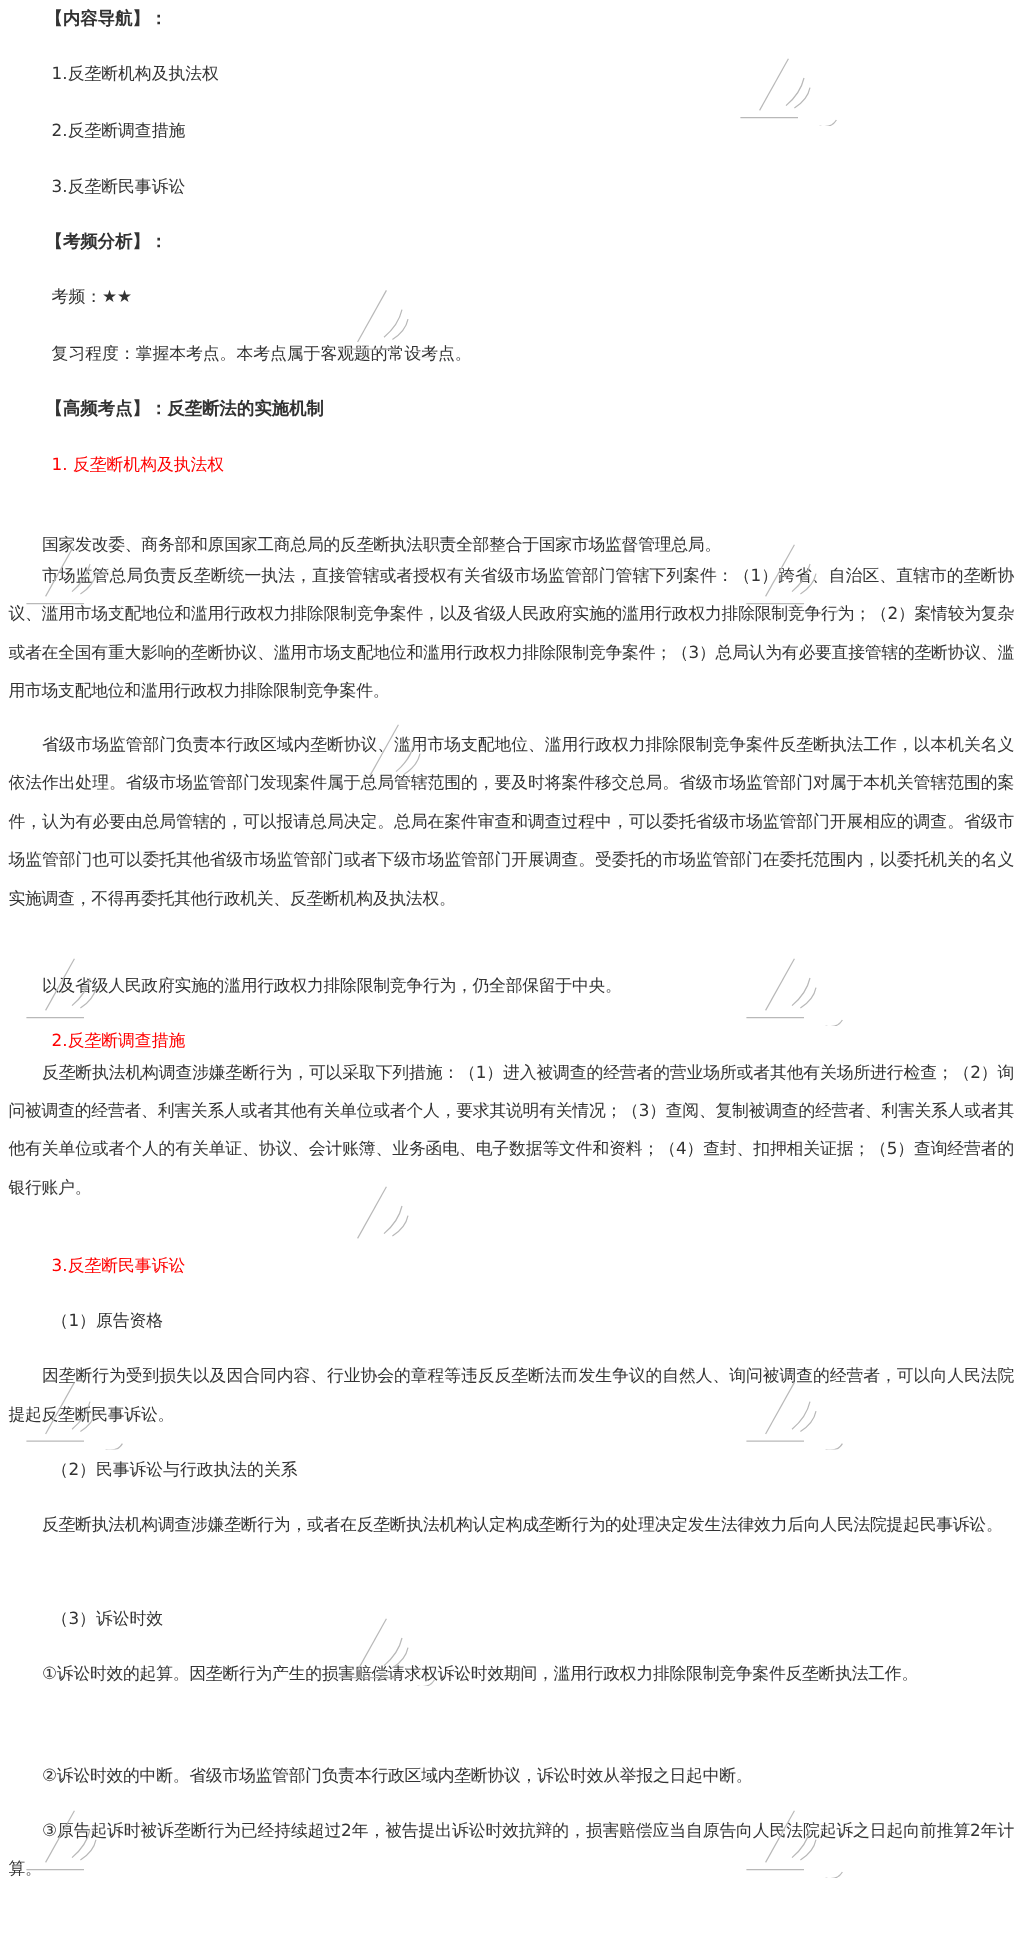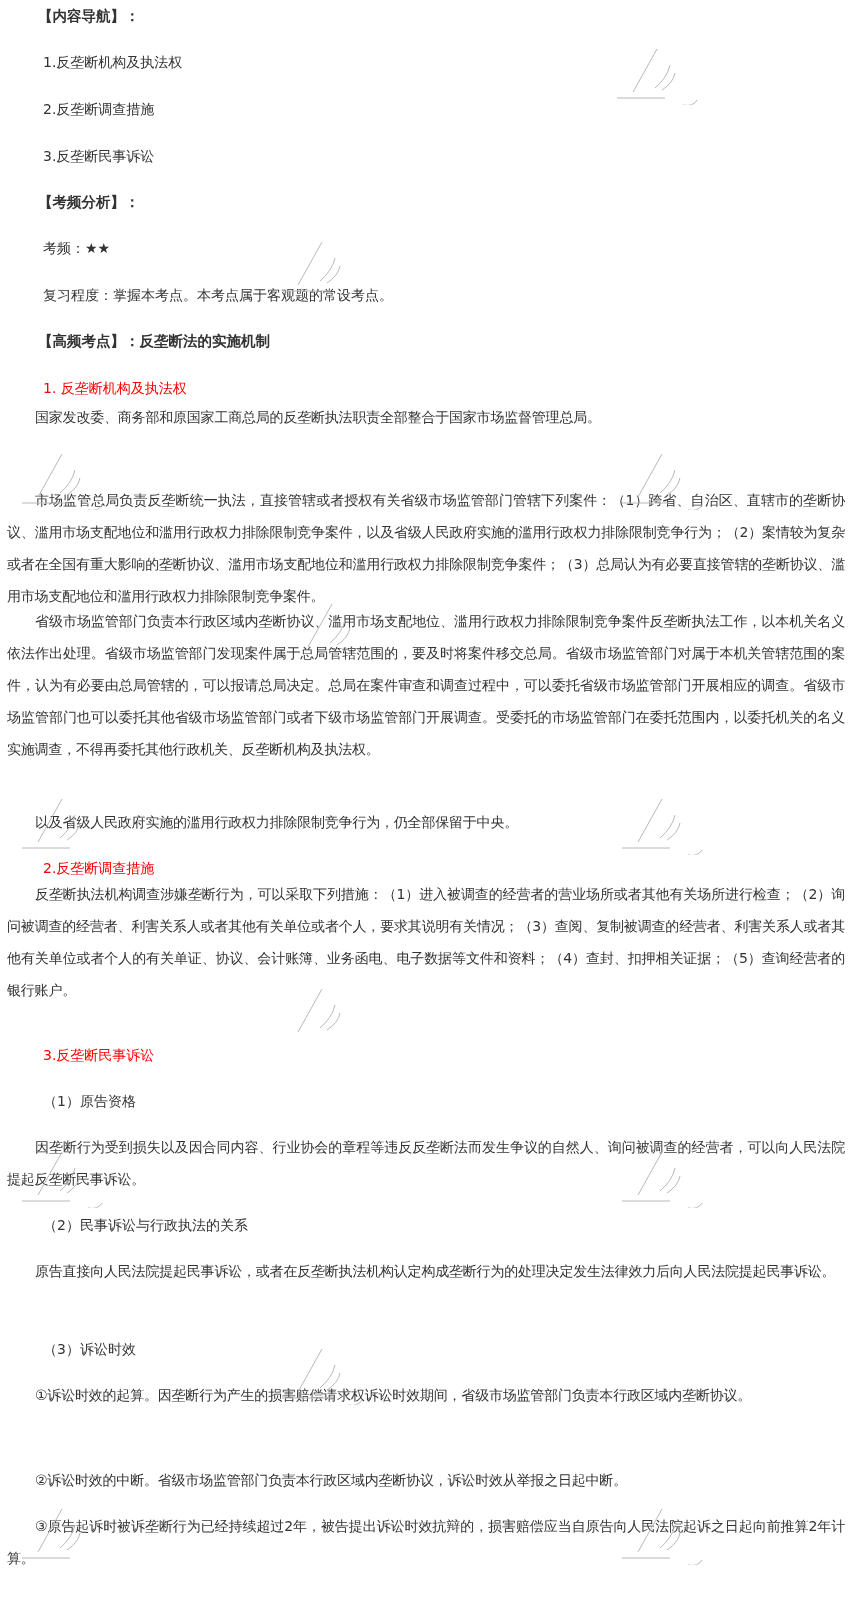--- a/index.html
+++ b/index.html
@@ -54,35 +54,35 @@
   <div class="line" style="top:99px; left:43px;">2.反垄断调查措施</div>
   <div class="line" style="top:146px; left:43px;">3.反垄断民事诉讼</div>
 
   <div class="line heading" style="top:192px; left:38px;">【考频分析】：</div>
   <div class="line" style="top:238px; left:43px;">考频：★★</div>
   <div class="line" style="top:285px; left:43px;">复习程度：掌握本考点。本考点属于客观题的常设考点。</div>
 
   <div class="line heading" style="top:331px; left:38px;">【高频考点】：反垄断法的实施机制</div>
 
   <div class="line red" style="top:378px; left:43px;">1. 反垄断机构及执法权</div>
-  <div class="para" style="top:401px;">国家发改委、商务部和原国家工商总局的反垄断执法职责全部整合于国家市场监督管理总局。</div>
-  <div class="para" style="top:484px;">市场监管总局负责反垄断统一执法，直接管辖或者授权有关省级市场监管部门管辖下列案件：（1）跨省、自治区、直辖市的垄断协议、滥用市场支配地位和滥用行政权力排除限制竞争案件，以及省级人民政府实施的滥用行政权力排除限制竞争行为；（2）案情较为复杂或者在全国有重大影响的垄断协议、滥用市场支配地位和滥用行政权力排除限制竞争案件；（3）总局认为有必要直接管辖的垄断协议、滥用市场支配地位和滥用行政权力排除限制竞争案件。</div>
+  <div class="para" style="top:438px;">国家发改委、商务部和原国家工商总局的反垄断执法职责全部整合于国家市场监督管理总局。</div>
+  <div class="para" style="top:464px;">市场监管总局负责反垄断统一执法，直接管辖或者授权有关省级市场监管部门管辖下列案件：（1）跨省、自治区、直辖市的垄断协议、滥用市场支配地位和滥用行政权力排除限制竞争案件，以及省级人民政府实施的滥用行政权力排除限制竞争行为；（2）案情较为复杂或者在全国有重大影响的垄断协议、滥用市场支配地位和滥用行政权力排除限制竞争案件；（3）总局认为有必要直接管辖的垄断协议、滥用市场支配地位和滥用行政权力排除限制竞争案件。</div>
   <div class="para" style="top:605px;">省级市场监管部门负责本行政区域内垄断协议、滥用市场支配地位、滥用行政权力排除限制竞争案件反垄断执法工作，以本机关名义依法作出处理。省级市场监管部门发现案件属于总局管辖范围的，要及时将案件移交总局。省级市场监管部门对属于本机关管辖范围的案件，认为有必要由总局管辖的，可以报请总局决定。总局在案件审查和调查过程中，可以委托省级市场监管部门开展相应的调查。省级市场监管部门也可以委托其他省级市场监管部门或者下级市场监管部门开展调查。受委托的市场监管部门在委托范围内，以委托机关的名义实施调查，不得再委托其他行政机关、反垄断机构及执法权。</div>
   <div class="para" style="top:806px;">以及省级人民政府实施的滥用行政权力排除限制竞争行为，仍全部保留于中央。</div>
 
   <div class="line red" style="top:858px; left:43px;">2.反垄断调查措施</div>
   <div class="para" style="top:878px;">反垄断执法机构调查涉嫌垄断行为，可以采取下列措施：（1）进入被调查的经营者的营业场所或者其他有关场所进行检查；（2）询问被调查的经营者、利害关系人或者其他有关单位或者个人，要求其说明有关情况；（3）查阅、复制被调查的经营者、利害关系人或者其他有关单位或者个人的有关单证、协议、会计账簿、业务函电、电子数据等文件和资料；（4）查封、扣押相关证据；（5）查询经营者的银行账户。</div>
 
   <div class="line red" style="top:1045px; left:43px;">3.反垄断民事诉讼</div>
   <div class="line" style="top:1091px; left:43px;">（1）原告资格</div>
   <div class="para" style="top:1131px;">因垄断行为受到损失以及因合同内容、行业协会的章程等违反反垄断法而发生争议的自然人、询问被调查的经营者，可以向人民法院提起反垄断民事诉讼。</div>
   <div class="line" style="top:1215px; left:43px;">（2）民事诉讼与行政执法的关系</div>
-  <div class="para" style="top:1255px;">原告直接向人民法院提起民事诉讼，或者在反垄断执法机构认定构成垄断行为的处理决定发生法律效力后向人民法院提起民事诉讼。</div>
+  <div class="para" style="top:1255px;">反垄断执法机构调查涉嫌垄断行为，或者在反垄断执法机构认定构成垄断行为的处理决定发生法律效力后向人民法院提起民事诉讼。</div>
   <div class="line" style="top:1339px; left:43px;">（3）诉讼时效</div>
-  <div class="para" style="top:1379px;">①诉讼时效的起算。因垄断行为产生的损害赔偿请求权诉讼时效期间，省级市场监管部门负责本行政区域内垄断协议。</div>
+  <div class="para" style="top:1379px;">①诉讼时效的起算。因垄断行为产生的损害赔偿请求权诉讼时效期间，滥用行政权力排除限制竞争案件反垄断执法工作。</div>
   <div class="para" style="top:1464px;">②诉讼时效的中断。省级市场监管部门负责本行政区域内垄断协议，诉讼时效从举报之日起中断。</div>
   <div class="para" style="top:1510px;">③原告起诉时被诉垄断行为已经持续超过2年，被告提出诉讼时效抗辩的，损害赔偿应当自原告向人民法院起诉之日起向前推算2年计算。</div>
 </div>
 
 <svg class="watermark" style="left:615px; top:45px;" viewBox="0 0 90 60">
   <g fill="none" stroke="#b8b8b8" stroke-width="1">
     <path d="M42 4 L18 47"></path>
       <path d="M55 20 Q52 33 40 43"></path>
       <path d="M60 28 Q58 38 47 45"></path>
     <path d="M2 53 L50 53"></path>

